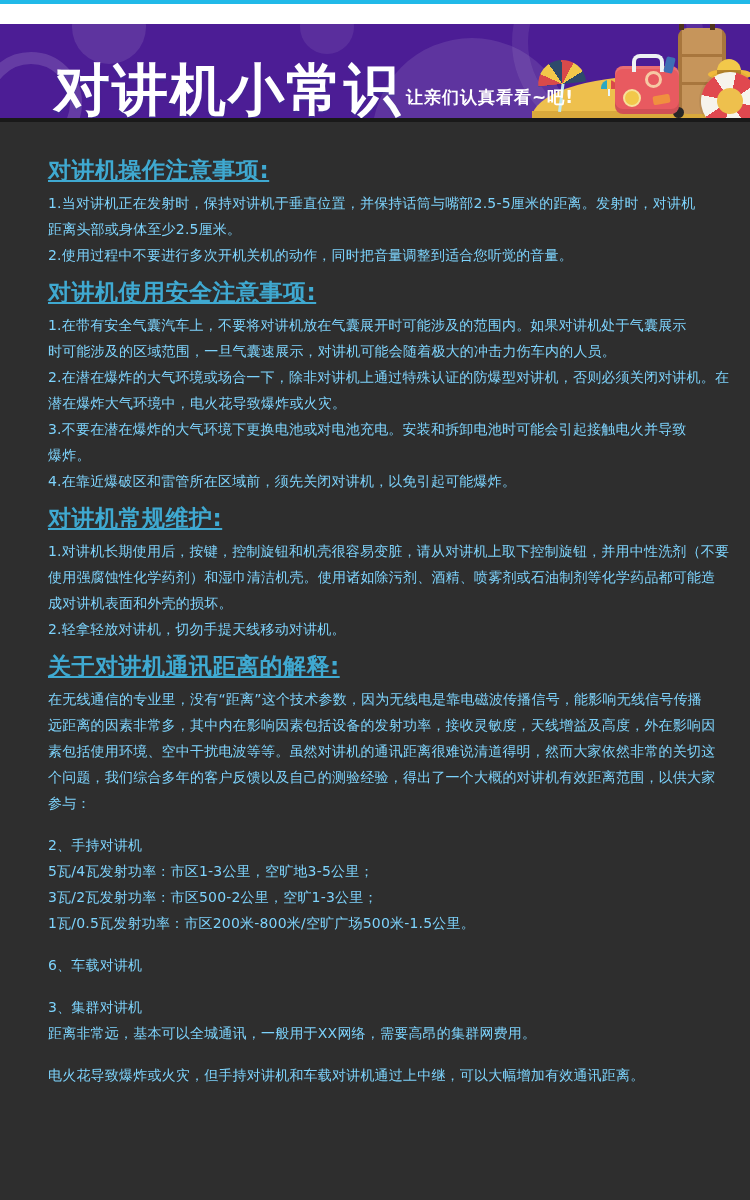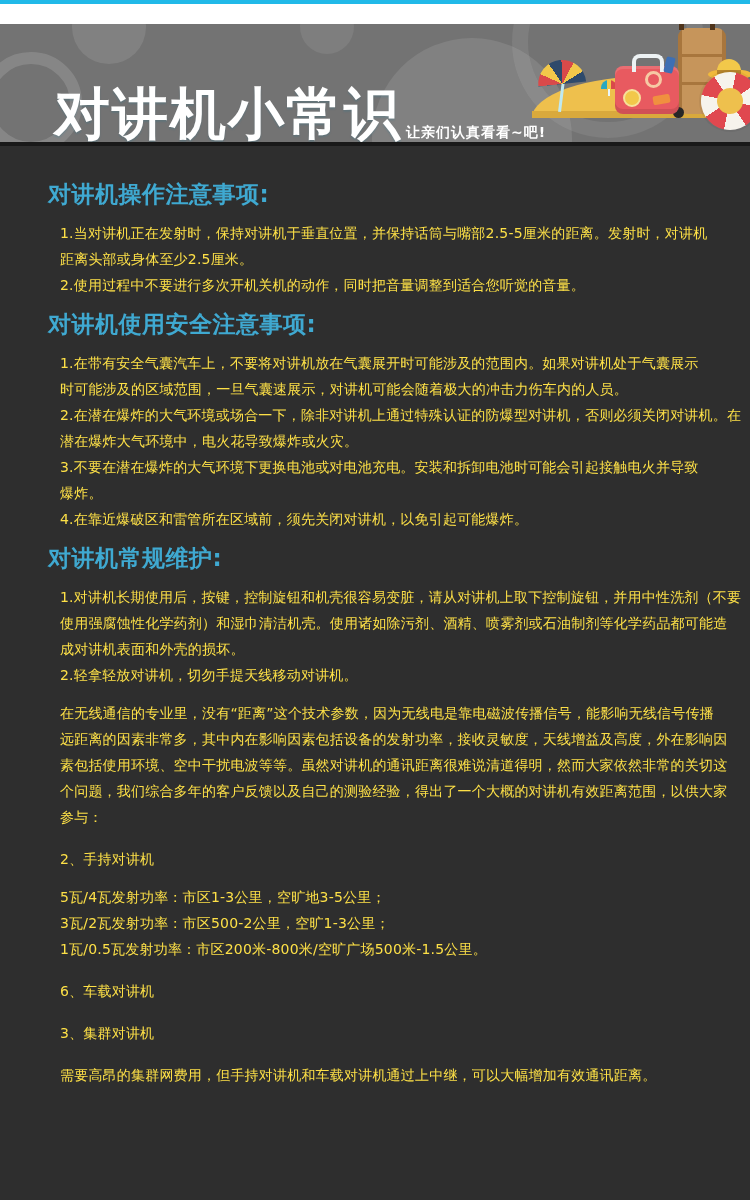--- a/index.html
+++ b/index.html
@@ -8,37 +8,37 @@
     font-family:"DejaVu Sans","Liberation Sans",sans-serif;
   }
   .page{position:relative;width:750px;height:1200px;overflow:hidden;}
 
   
   .top-strip{height:4px;background:#21b9e8;}
   .white-gap{height:20px;background:#ffffff;}
 
   
   .banner{
-    position:relative;height:118px;background:#737373;overflow:hidden;
+    position:relative;height:94px;background:#4c1d95;overflow:hidden;
   }
   .decor{position:absolute;border-radius:50%;pointer-events:none;}
   .decor.ring-left{left:-20px;top:28px;width:78px;height:78px;border:12px solid rgba(255,255,255,0.14);}
   .decor.c-topleft{left:72px;top:-34px;width:74px;height:74px;background:rgba(255,255,255,0.10);}
   .decor.c-small{left:300px;top:-24px;width:54px;height:54px;background:rgba(255,255,255,0.08);}
   .decor.c-mid{left:372px;top:14px;width:200px;height:200px;background:rgba(255,255,255,0.10);}
   .decor.ring-right{right:46px;top:-78px;width:160px;height:160px;border:16px solid rgba(255,255,255,0.08);}
 
   .banner-title{
     position:absolute;left:54px;bottom:-2px;margin:0;
     font-size:56px;line-height:1.05;font-weight:800;color:#ffffff;letter-spacing:2px;
     text-shadow:0 2px 2px rgba(0,120,160,0.15);
   }
   .banner-subtitle{
-    position:absolute;left:406px;bottom:0;
-    font-size:14px;font-weight:700;color:#ffffff;letter-spacing:1px;
+    position:absolute;left:406px;bottom:9px;
+    font-size:17px;font-weight:700;color:#ffffff;letter-spacing:1px;
   }
 
   
   .scene{position:absolute;right:0;top:0;width:235px;height:94px;}
   .scene *{position:absolute;}
   .sand{right:0;bottom:0;width:218px;height:42px;background:#eec04d;
         border-radius:55% 12% 0 0 / 100% 45% 0 0;}
   .sand-edge{right:0;bottom:0;width:218px;height:7px;background:#d9a93c;}
   .umb-canopy{left:22px;bottom:34px;width:48px;height:24px;border-radius:48px 48px 0 0;
     background:conic-gradient(from -90deg at 50% 100%,
@@ -78,24 +78,24 @@
     transform:rotate(12deg);box-shadow:0 0 0 2px rgba(0,0,0,0.05);}
   .lifebuoy:after{content:"";position:absolute;left:16px;top:16px;width:26px;height:26px;
     border-radius:50%;background:#eec04d;}
 
   
   .content{
     box-sizing:border-box;height:1082px;background:#2e2e2e;border-top:4px solid #191919;
     padding:24px 30px 30px 48px;overflow:hidden;
   }
   .section-heading{
-    margin:10px 0 6px;font-size:23px;line-height:28px;font-weight:700;color:#3fa9d1;letter-spacing:0.5px;
+    margin:10px 0 6px;font-size:23px;line-height:28px;font-weight:700;color:#3fa9d1;letter-spacing:0.5px;text-decoration:underline;
   }
   .text{
-    margin:12px;font-size:14px;line-height:26px;color:#fde047;white-space:pre;letter-spacing:0.2px;
+    margin:0;font-size:14px;line-height:26px;color:#7dd3fc;white-space:pre;letter-spacing:0.2px;
   }
   .list{margin-top:16px;}
 </style>
 </head>
 <body>
 
 <div class="page">
 
   <div class="top-strip"></div>
   <div class="white-gap"></div>
@@ -158,40 +158,42 @@
 
     <section>
       <h2 class="section-heading">对讲机常规维护:</h2>
       <p class="text">1.对讲机长期使用后，按键，控制旋钮和机壳很容易变脏，请从对讲机上取下控制旋钮，并用中性洗剂（不要
 使用强腐蚀性化学药剂）和湿巾清洁机壳。使用诸如除污剂、酒精、喷雾剂或石油制剂等化学药品都可能造
 成对讲机表面和外壳的损坏。
 2.轻拿轻放对讲机，切勿手提天线移动对讲机。</p>
     </section>
 
     <section>
+      <h2 class="section-heading">关于对讲机通讯距离的解释:</h2>
       <p class="text">在无线通信的专业里，没有“距离”这个技术参数，因为无线电是靠电磁波传播信号，能影响无线信号传播
 远距离的因素非常多，其中内在影响因素包括设备的发射功率，接收灵敏度，天线增益及高度，外在影响因
 素包括使用环境、空中干扰电波等等。虽然对讲机的通讯距离很难说清道得明，然而大家依然非常的关切这
 个问题，我们综合多年的客户反馈以及自己的测验经验，得出了一个大概的对讲机有效距离范围，以供大家
 参与：</p>
     </section>
 
     <div class="list">
       <p class="text">2、手持对讲机</p>
       <p class="text">5瓦/4瓦发射功率：市区1-3公里，空旷地3-5公里；
 3瓦/2瓦发射功率：市区500-2公里，空旷1-3公里；
 1瓦/0.5瓦发射功率：市区200米-800米/空旷广场500米-1.5公里。</p>
     </div>
 
     <div class="list">
       <p class="text">6、车载对讲机</p>
     </div>
 
     <div class="list">
       <p class="text">3、集群对讲机</p>
+      <p class="text">距离非常远，基本可以全城通讯，一般用于XX网络，需要高昂的集群网费用。</p>
     </div>
 
     <div class="list">
-      <p class="text">需要高昂的集群网费用，但手持对讲机和车载对讲机通过上中继，可以大幅增加有效通讯距离。</p>
+      <p class="text">电火花导致爆炸或火灾，但手持对讲机和车载对讲机通过上中继，可以大幅增加有效通讯距离。</p>
     </div>
 
   </main>
 </div>
 
 </body></html>

